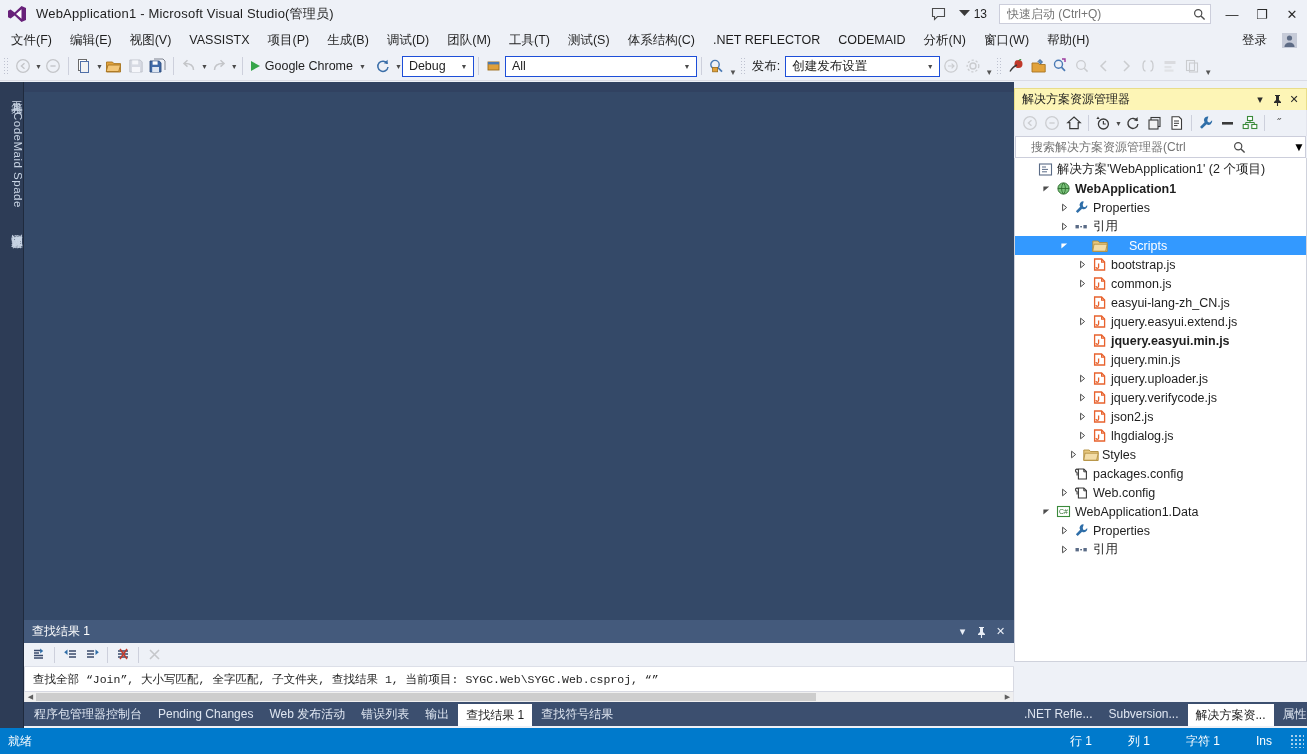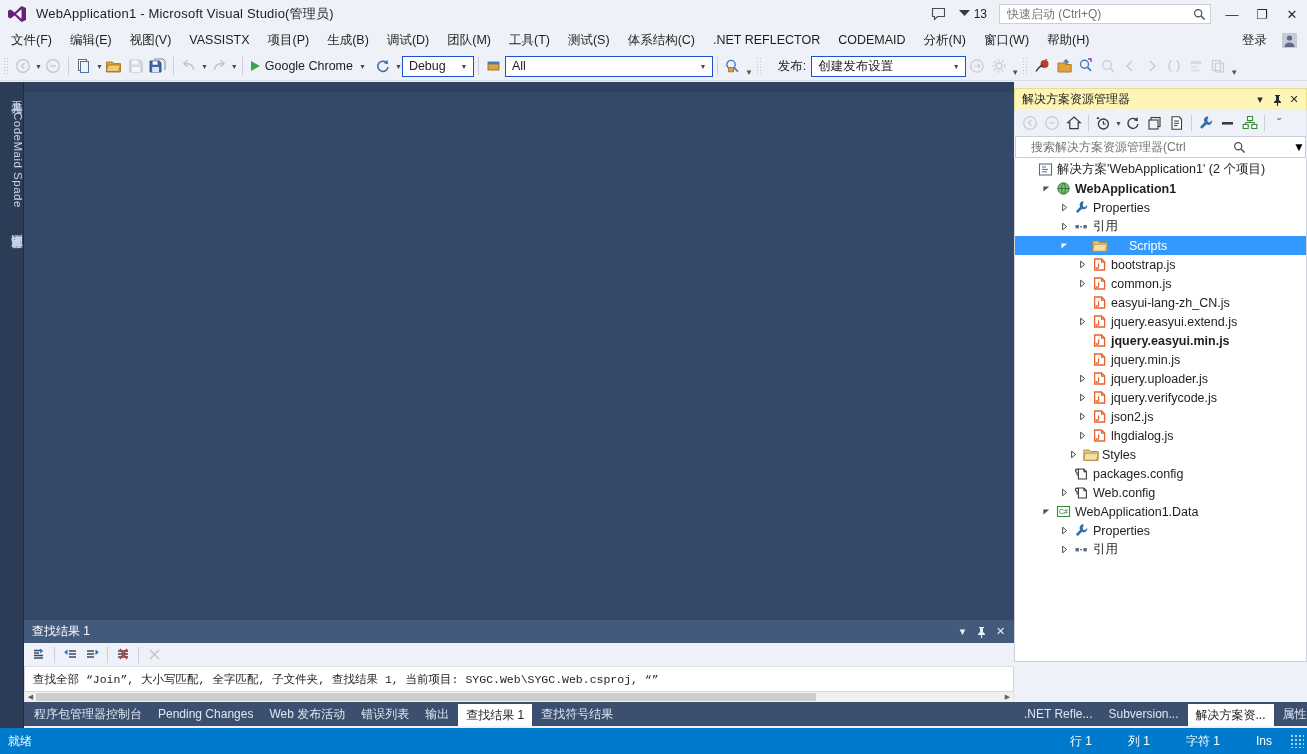--- a/index.html
+++ b/index.html
@@ -58,21 +58,21 @@
   .caret { font-size: 7px; color: #4a4a4a; margin-left: 1px; }
   .run-btn { display: flex; align-items: center; gap: 5px; padding: 0 6px 0 4px; height: 22px; }
   .run-label { font-size: 12.5px; color: #1e1e1e; }
   .tri-green { width: 0; height: 0; border-left: 9px solid #36a54a; border-top: 5.5px solid transparent; border-bottom: 5.5px solid transparent; }
   .combo {
     height: 21px; background: #fff; border: 1px solid #1d4ed8; display: flex;
     align-items: center; padding: 0 2px 0 6px; font-size: 12.5px; color: #1e1e1e;
   }
   .combo .cb-text { flex: 1; white-space: nowrap; overflow: hidden; }
   .combo .cb-arrow { width: 14px; text-align: center; font-size: 7px; color: #4a4a4a; }
-  .publish-label { font-size: 12.5px; color: #1e1e1e; margin: 0 5px 0 13px; }
+  .publish-label { font-size: 12.5px; color: #1e1e1e; margin: 0 5px 0 3px; }
   .ov-drop { font-size: 8px; color: #555; margin-left: 1px; align-self: flex-end; padding-bottom: 3px; }
 
   
   .leftstrip {
     position: absolute; left: 0; top: 82px; width: 24px; height: 646px;
     background: #2d3c56; border-right: 1px solid #1f2a3d;
   }
   .vtab {
     writing-mode: vertical-rl; text-orientation: mixed;
     color: #c8d4e4; font-size: 11.5px; padding: 8px 0 8px 0; margin: 2px 0 0 0;
@@ -318,21 +318,21 @@
       <span class="cb-text">Debug</span>
       <span class="cb-arrow">▼</span>
     </div>
     <div class="tb-sep"></div>
     <div class="tb-btn">
       <svg width="16" height="16" viewBox="0 0 16 16">
         <rect x="2" y="4" width="11" height="8" fill="#e0a03a" stroke="#9b6d1c" stroke-width=".9"></rect>
         <rect x="2" y="4" width="11" height="2.4" fill="#4a7ab5"></rect>
       </svg>
     </div>
-    <div class="combo" style="width:208px;">
+    <div class="combo" style="width:192px;">
       <span class="cb-text">All</span>
       <span class="cb-arrow">▼</span>
     </div>
     <div class="tb-sep"></div>
     <div class="tb-btn">
       <svg width="17" height="16" viewBox="0 0 17 16">
         <circle cx="7" cy="6.6" r="4.2" fill="none" stroke="#4a7ab5" stroke-width="1.4"></circle>
         <line x1="10.2" y1="9.8" x2="14" y2="13.6" stroke="#4a7ab5" stroke-width="1.7"></line>
         <rect x="4.6" y="9.4" width="5" height="4.4" fill="#e0a03a" stroke="#9b6d1c" stroke-width=".8"></rect>
       </svg>

